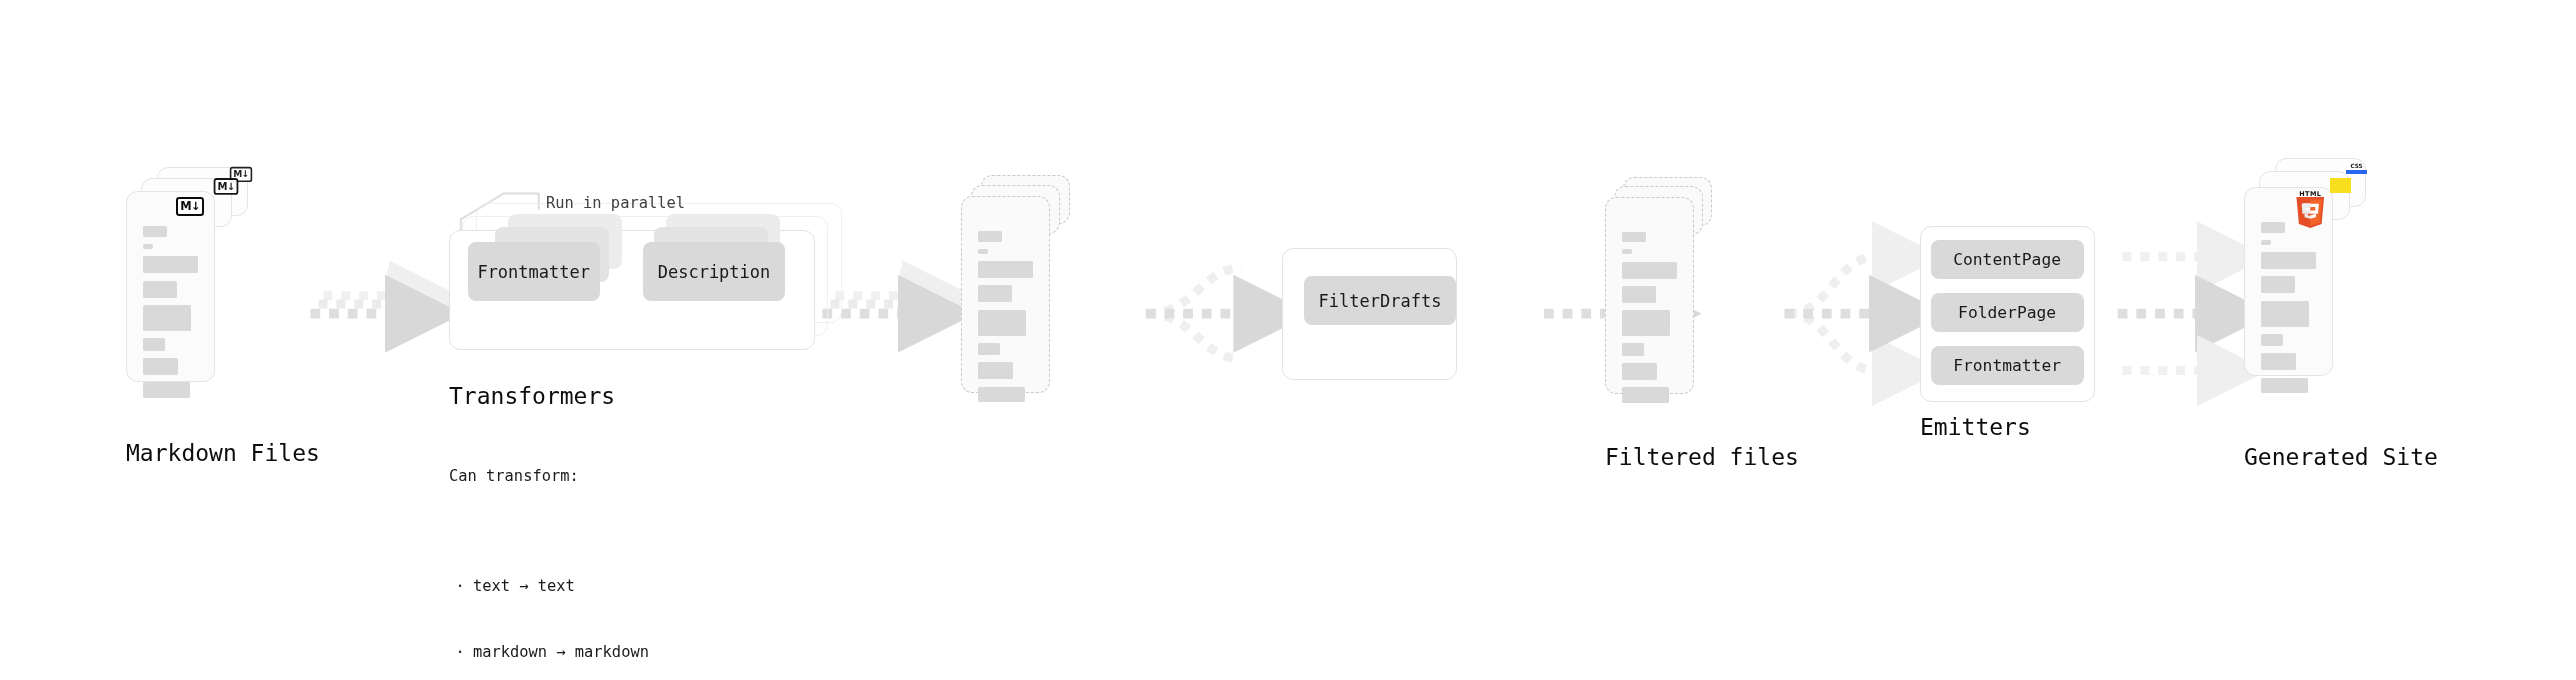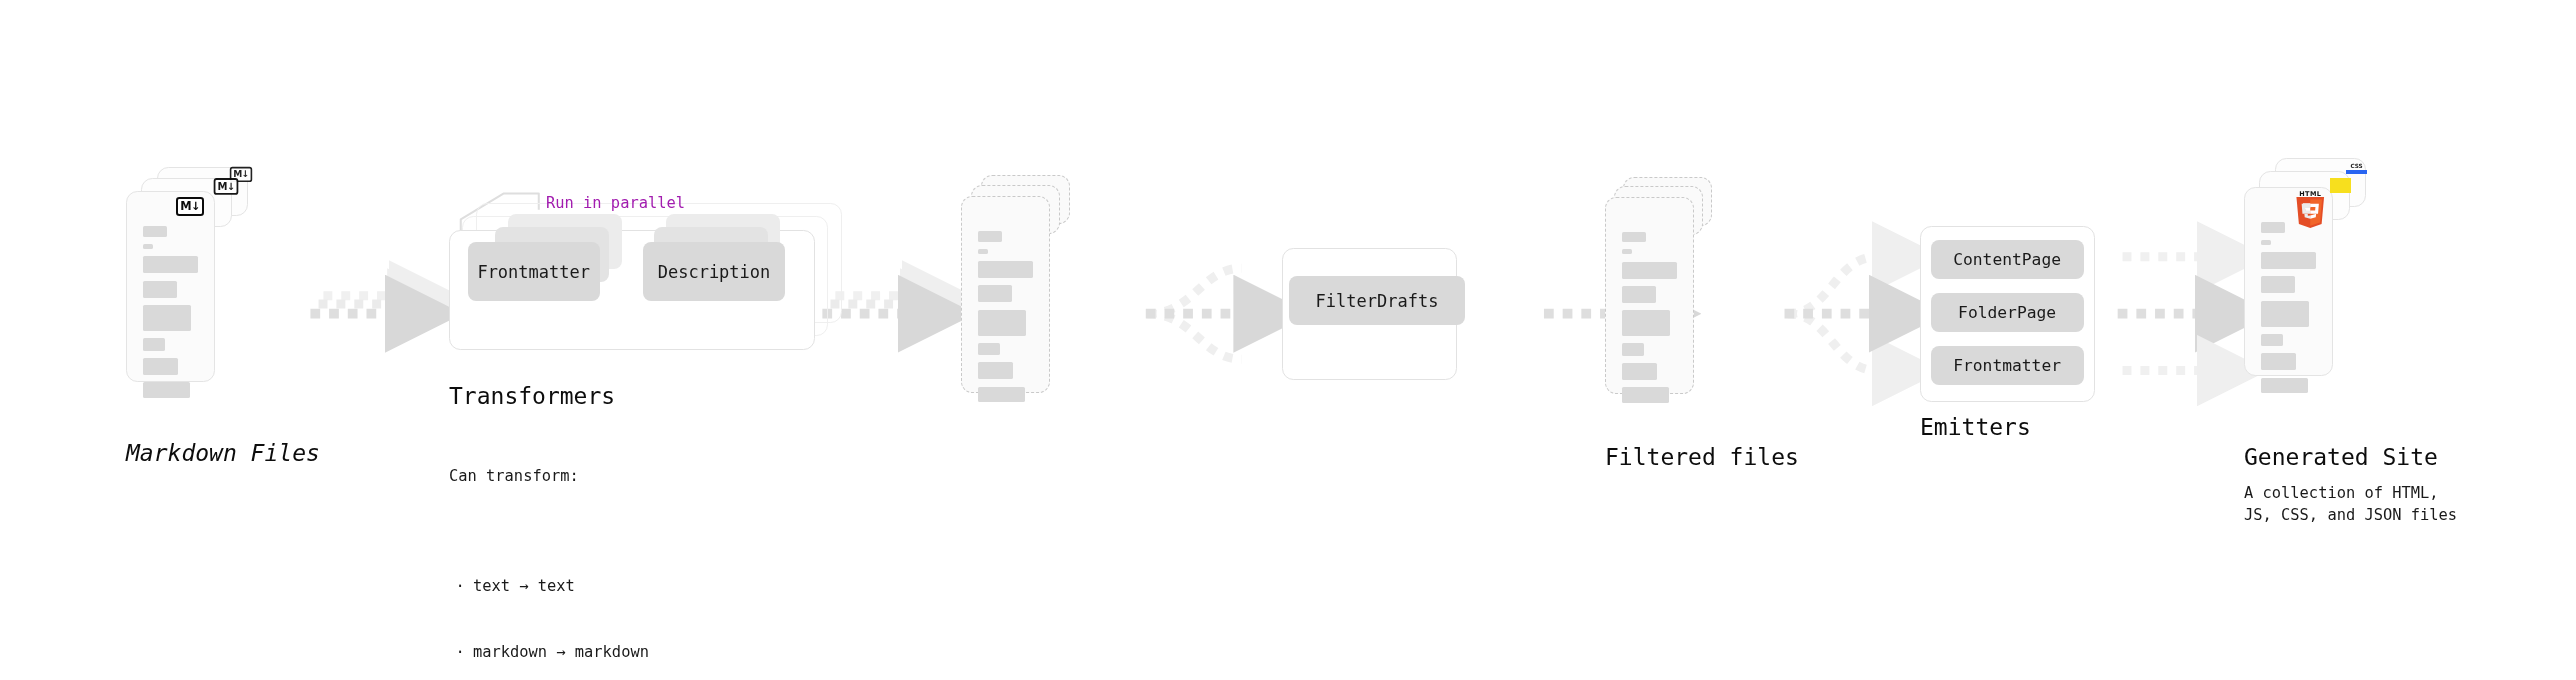--- a/index.html
+++ b/index.html
@@ -170,21 +170,21 @@
     padding-right: 8.1px;
   }
   .caption .sub li {
     padding-left: 6.5px;
   }
 
   .parallel-label {
     position: absolute;
     font-family: "DejaVu Sans Mono", "Liberation Mono", monospace;
     font-size: 15.4px;
-    color: #a21caf;
+    color: #404040;
     white-space: nowrap;
   }
 
   svg.overlay {
     position: absolute;
     left: 0;
     top: 0;
     width: 2576px;
     height: 681px;
     pointer-events: none;
@@ -265,21 +265,21 @@
         <div class="line" style="width:87%; height:26px;"></div>
         <div class="line" style="width:40%; height:12.2px;"></div>
         <div class="line" style="width:63%; height:17px;"></div>
         <div class="line" style="width:86%; height:15.4px;"></div>
       </div>
     </div>
     <div class="badge md-badge" style="left:101px; top:-2.4px; transform:scale(0.8); opacity:0.9;">M↓</div>
     <div class="badge md-badge" style="left:86px; top:9.8px; transform:scale(0.88); opacity:0.95;">M↓</div>
     <div class="badge md-badge" style="left:50px; top:30px;">M↓</div>
   </div>
-  <div class="caption" style="left:126px; top:439px;font-style:italic;">
+  <div class="caption" style="left:126px; top:439px;">
     <div class="title">Markdown Files</div>
   </div>
 
   <div class="doc-stack" style="left:449px; top:203px;">
     <div class="panel ghost" style="left:27px; top:0px; width:366px; height:120px;"></div>
     <div class="panel ghost" style="left:13px; top:13px; width:366px; height:120px;"></div>
     <div class="panel" style="left:0px; top:27px; width:366px; height:120px;"></div>
 
     <div class="chip ghost2" style="left:59px; top:10.6px; width:114px; height:55px; font-size:0;"></div>
     <div class="chip ghost1" style="left:46px; top:24.4px; width:114px; height:55px; font-size:0;"></div>
@@ -316,21 +316,21 @@
         <div class="line" style="width:87%; height:26px;"></div>
         <div class="line" style="width:40%; height:12.2px;"></div>
         <div class="line" style="width:63%; height:17px;"></div>
         <div class="line" style="width:86%; height:15.4px;"></div>
       </div>
     </div>
   </div>
 
   <div class="doc-stack" style="left:1282px; top:248px;">
     <div class="panel" style="left:0px; top:0px; width:175px; height:132px;"></div>
-    <div class="chip" style="left:7px; top:28px; width:176px; height:49px;">FilterDrafts</div>
+    <div class="chip" style="left:22px; top:28px; width:152px; height:49px;">FilterDrafts</div>
   </div>
 
   <div class="doc-stack" style="left:1605px; top:177px;">
     <div class="doc-card dashed" style="left:18px; top:0px; width:89px; height:49px;"></div>
     <div class="doc-card dashed" style="left:9px; top:9px; width:89px; height:49px;"></div>
     <div class="doc-card dashed" style="left:0px; top:19.5px; width:89px; height:197px;">
       <div class="doc-lines">
         <div class="line" style="width:44%; height:10.6px;"></div>
         <div class="line" style="width:17%; height:4.9px;"></div>
         <div class="line" style="width:100%; height:17px;"></div>
@@ -389,18 +389,16 @@
         <path d="M9.6,8 L11.2,26 L20,28.6 L28.8,26 L30.4,8 L9.6,8 Z" fill="#e44d26" opacity="0"></path>
         <path d="M20,8.2 L20,12.2 L13.6,12.2 L14,16.6 L20,16.6 L20,20.6 L10.4,20.6 L9.4,8.2 Z" fill="#ebebeb"></path>
         <path d="M20,8.2 L30.6,8.2 L29.6,20.6 L20,20.6 L20,16.6 L26,16.6 L26.4,12.2 L20,12.2 Z" fill="#ffffff"></path>
         <path d="M20,22.6 L20,26.8 L13.2,24.9 L12.8,20.8 L16.9,20.8 L17.1,22.9 Z" fill="#ebebeb"></path>
         <path d="M20,22.6 L26.6,20.8 L27.2,20.8 L26.8,24.9 L20,26.8 Z" fill="#ffffff"></path>
       </svg>
     </div>
   </div>
   <div class="caption" style="left:2244px; top:443px;">
     <div class="title">Generated Site</div>
-    <div class="sub">A collection of HTML,
-JS, CSS, and JSON files</div>
   </div>
 
 </div>
 
 
 </body></html>

